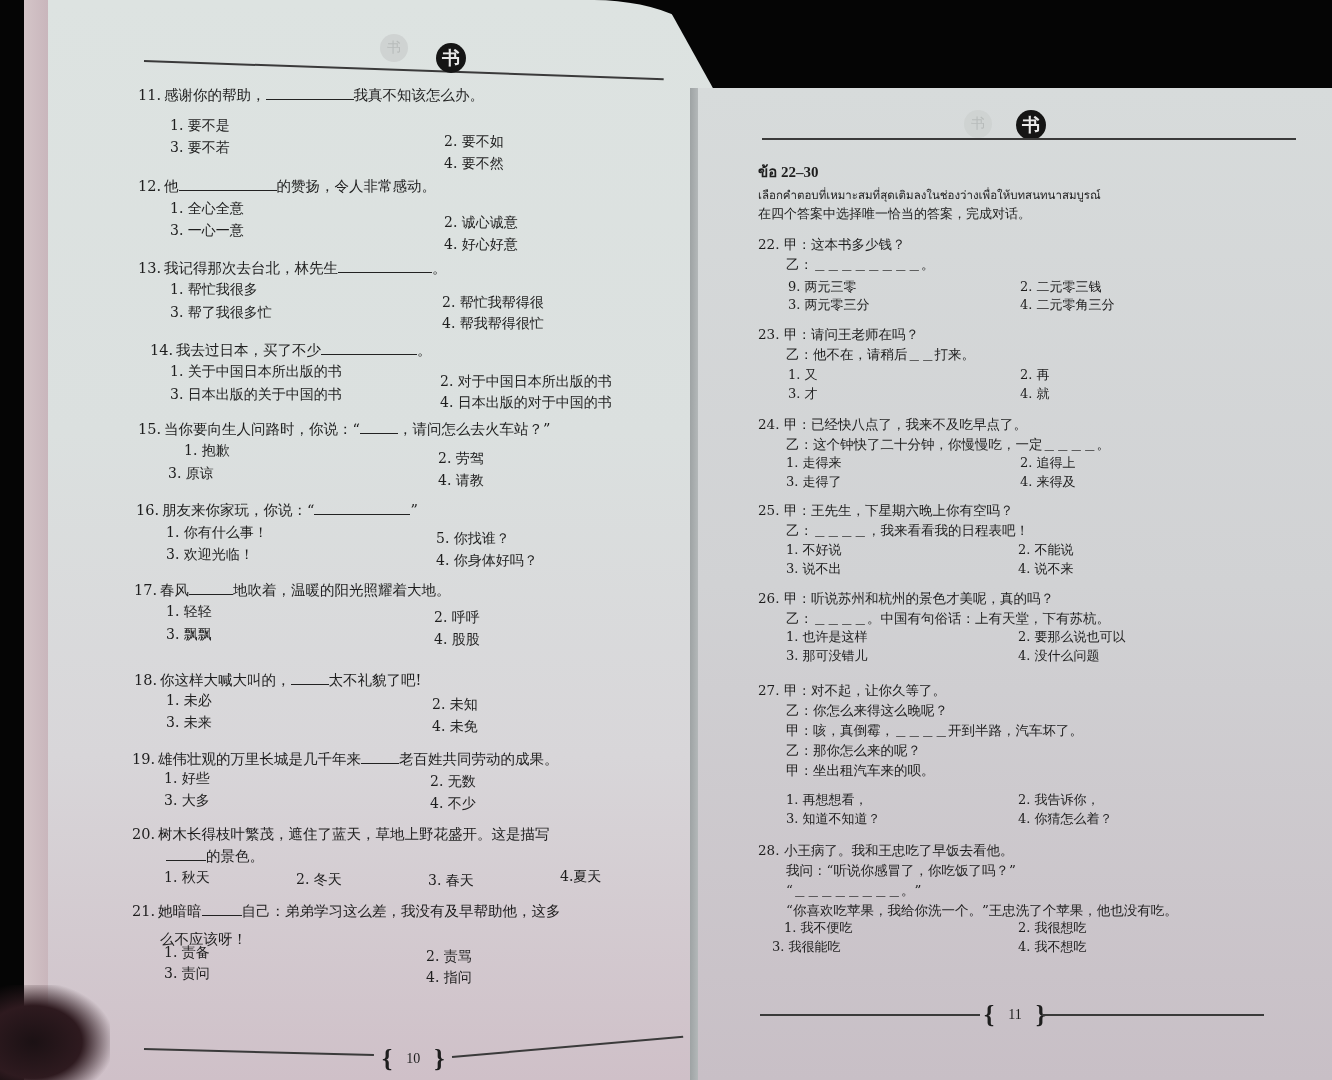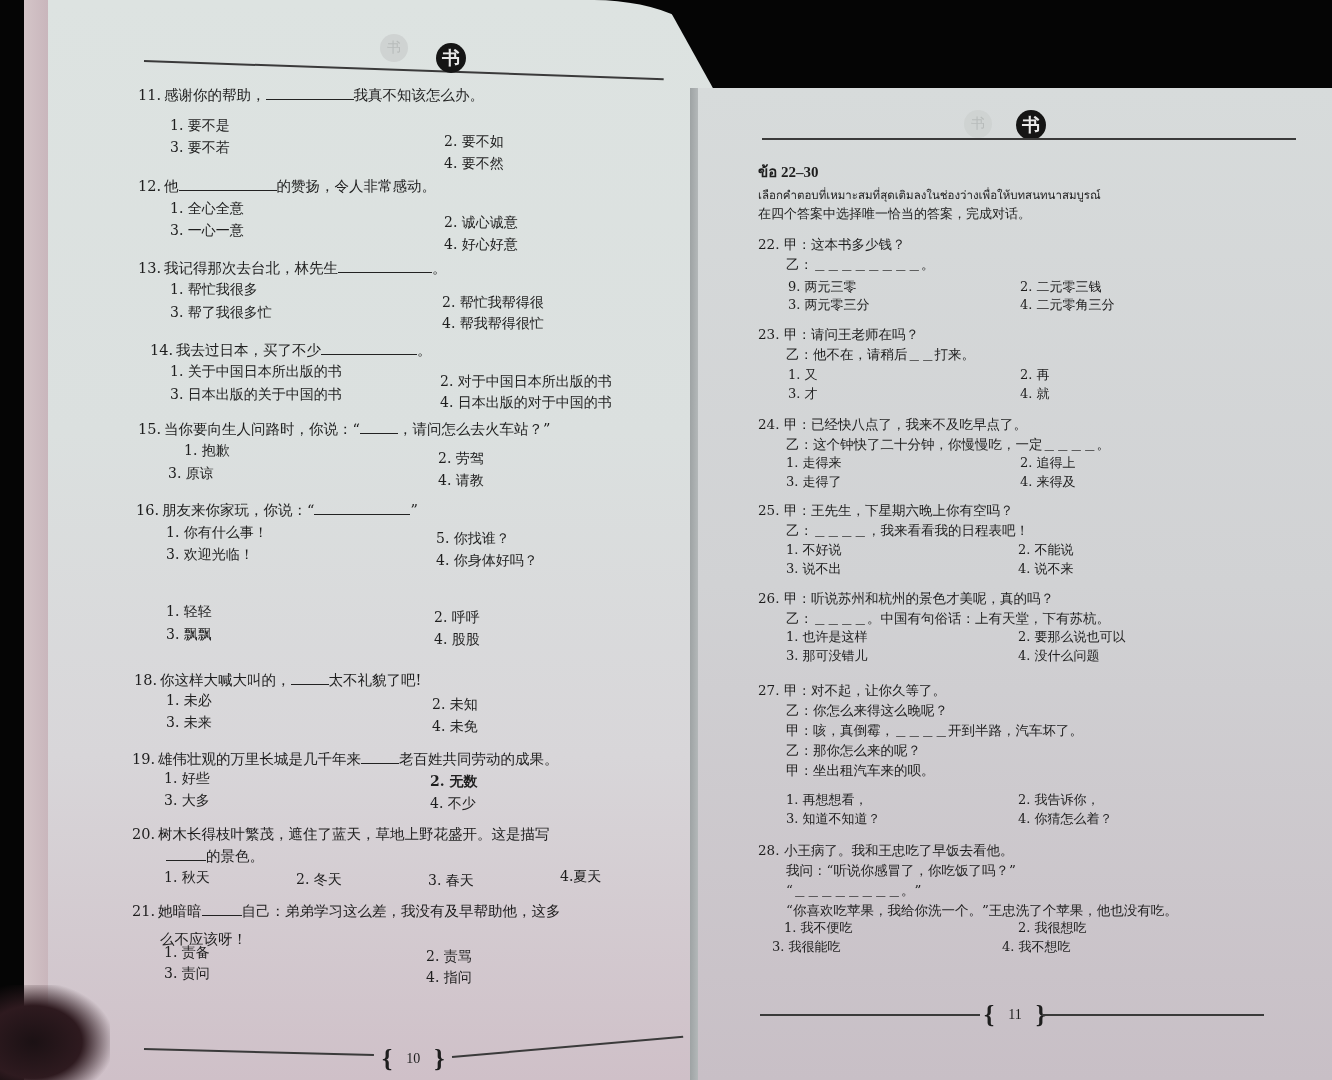--- a/index.html
+++ b/index.html
@@ -114,38 +114,41 @@
   <div class="opt" style="left:414px; top:472px;">4. 请教</div>
 
   <div class="q" style="left:112px; top:500px;">
     <span class="stem"><span class="num">16.</span><span>朋友来你家玩，你说：“</span><span class="blank" style="width:96px"></span><span>”</span></span>
   </div>
   <div class="opt" style="left:142px; top:524px;">1. 你有什么事！</div>
   <div class="opt" style="left:412px; top:530px;">5. 你找谁？</div>
   <div class="opt" style="left:142px; top:546px;">3. 欢迎光临！</div>
   <div class="opt" style="left:412px; top:552px;">4. 你身体好吗？</div>
 
+  <div class="q" style="left:110px; top:580px;">
+    <span class="stem"><span class="num">17.</span><span>春风</span><span class="blank" style="width:44px"></span><span>地吹着，温暖的阳光照耀着大地。</span></span>
+  </div>
   <div class="opt" style="left:142px; top:603px;">1. 轻轻</div>
   <div class="opt" style="left:410px; top:609px;">2. 呼呼</div>
   <div class="opt" style="left:142px; top:626px;">3. 飘飘</div>
   <div class="opt" style="left:410px; top:631px;">4. 股股</div>
 
   <div class="q" style="left:110px; top:670px;">
     <span class="stem"><span class="num">18.</span><span>你这样大喊大叫的，</span><span class="blank" style="width:38px"></span><span>太不礼貌了吧!</span></span>
   </div>
   <div class="opt" style="left:142px; top:692px;">1.  未必</div>
   <div class="opt" style="left:408px; top:696px;">2. 未知</div>
   <div class="opt" style="left:142px; top:714px;">3.  未来</div>
   <div class="opt" style="left:408px; top:718px;">4. 未免</div>
 
   <div class="q" style="left:108px; top:749px;">
     <span class="stem"><span class="num">19.</span><span>雄伟壮观的万里长城是几千年来</span><span class="blank" style="width:38px"></span><span>老百姓共同劳动的成果。</span></span>
   </div>
   <div class="opt" style="left:140px; top:770px;">1. 好些</div>
-  <div class="opt" style="left:406px; top:773px;font-weight:bold;">2. 无数</div>
+  <div class="opt" style="left:406px; top:773px;">2. 无数</div>
   <div class="opt" style="left:140px; top:792px;">3. 大多</div>
   <div class="opt" style="left:406px; top:795px;">4. 不少</div>
 
   <div class="q" style="left:108px; top:824px;">
     <span class="stem"><span class="num">20.</span><span>树木长得枝叶繁茂，遮住了蓝天，草地上野花盛开。这是描写</span></span>
     <span class="stem" style="padding-left:34px; margin-top:2px;"><span class="blank" style="width:40px"></span><span>的景色。</span></span>
   </div>
   <div class="opt" style="left:140px; top:869px;">1. 秋天</div>
   <div class="opt" style="left:272px; top:871px;">2. 冬天</div>
   <div class="opt" style="left:404px; top:872px;">3. 春天</div>
@@ -240,21 +243,21 @@
 
   <div class="q" style="left:60px; top:752px;">
     <span class="stem"><span class="num">28.</span><span>小王病了。我和王忠吃了早饭去看他。</span></span>
     <span class="dlg">我问：“听说你感冒了，你吃饭了吗？”</span>
     <span class="dlg">“＿＿＿＿＿＿＿＿。”</span>
     <span class="dlg">“你喜欢吃苹果，我给你洗一个。”王忠洗了个苹果，他也没有吃。</span>
   </div>
   <div class="opt" style="left:86px; top:831px;">1. 我不便吃</div>
   <div class="opt" style="left:320px; top:831px;">2. 我很想吃</div>
   <div class="opt" style="left:74px; top:850px;">3. 我很能吃</div>
-  <div class="opt" style="left:304px; top:850px;">4. 我不想吃</div>
+  <div class="opt" style="left:320px; top:850px;">4. 我不想吃</div>
 
   <div class="rule" style="left:62px; top:926px; width:220px;"></div>
   <div class="page-num" style="left:286px; top:914px;">
     <span class="brace">{</span>
     <span>11</span>
     <span class="brace">}</span>
   </div>
   <div class="rule" style="left:344px; top:926px; width:222px;"></div>
 </div>
 

